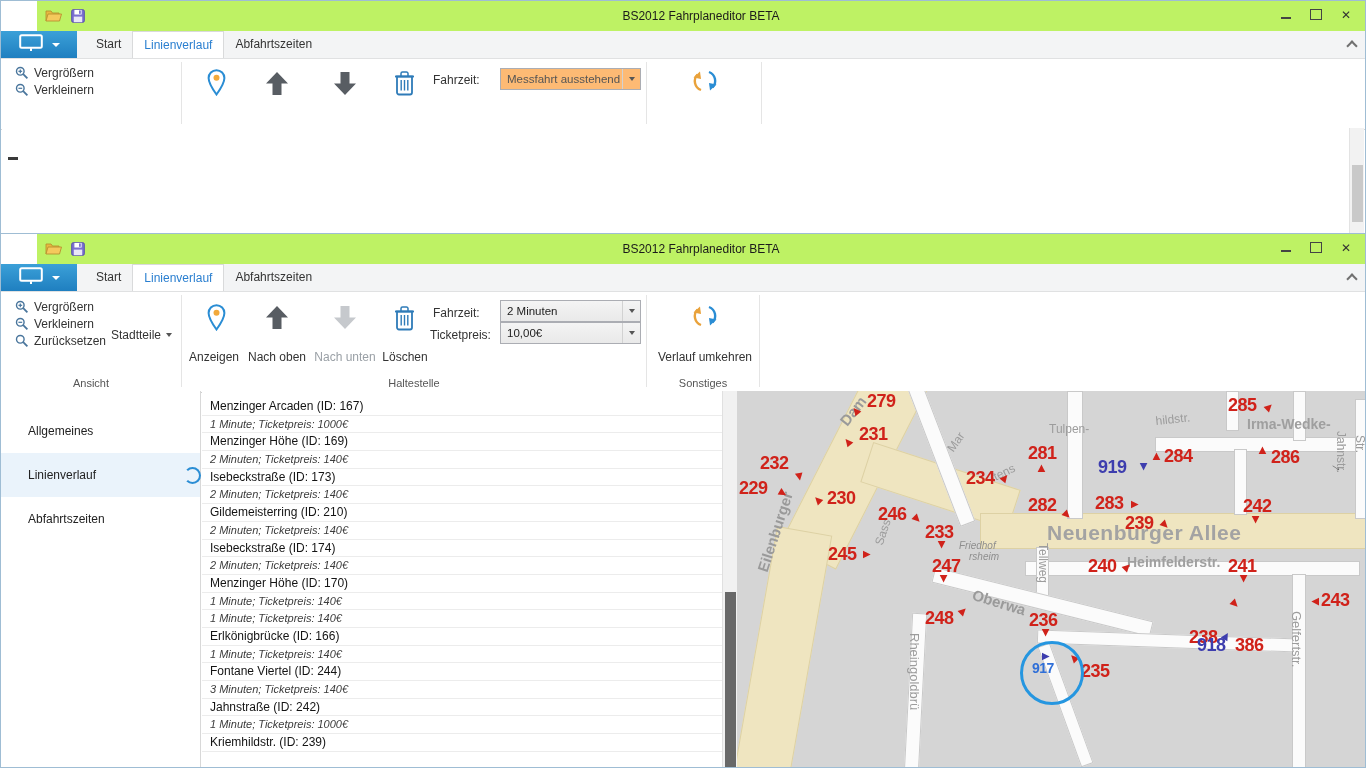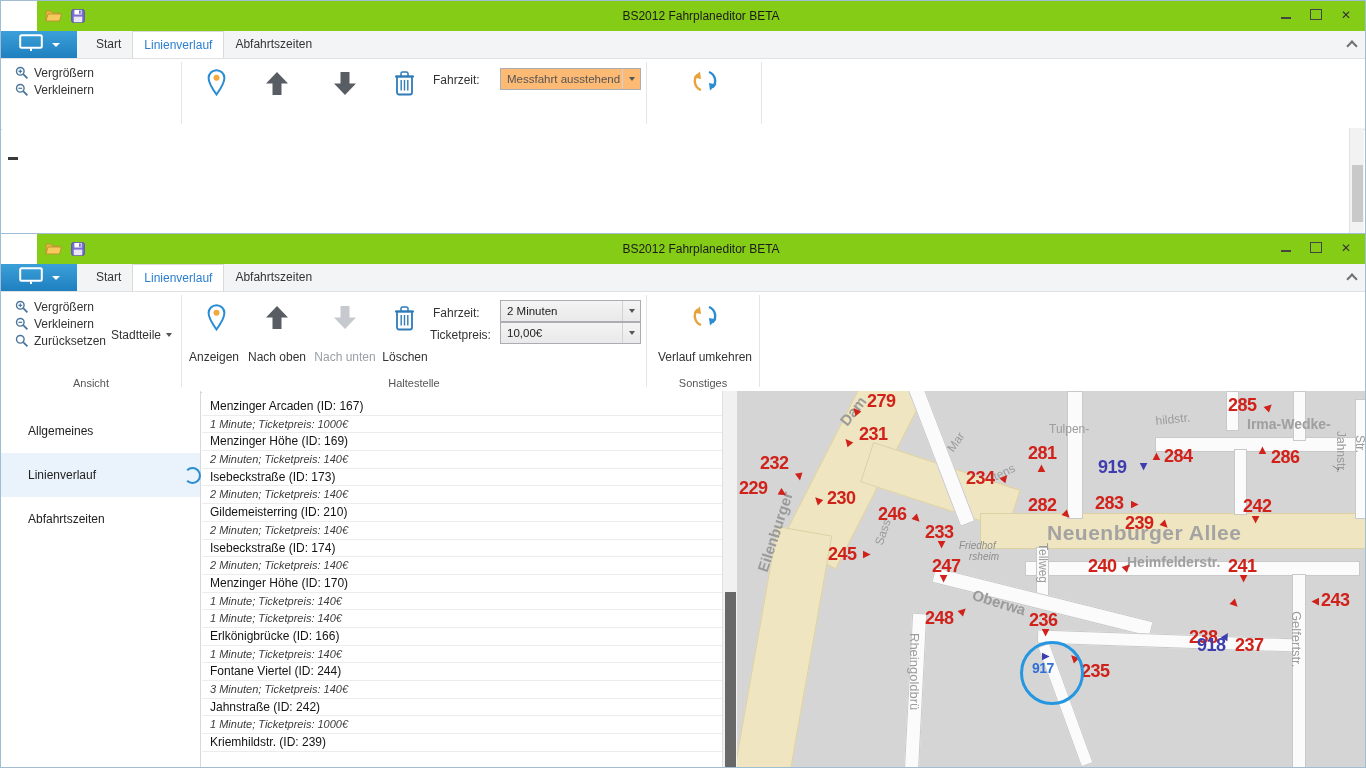--- a/index.html
+++ b/index.html
@@ -1,20 +1,20 @@
 <!DOCTYPE html>
 <html><head>
 <meta charset="utf-8">
 <style>
   html,body{margin:0;padding:0;background:#e8e8e8;}
   .stage{position:relative;width:1366px;height:768px;overflow:hidden;font-family:"Liberation Sans",sans-serif;background:#dfe2e5;}
   .win{position:absolute;left:0;width:1366px;background:#fff;border:1px solid #9fbdd4;box-sizing:border-box;overflow:hidden;}
   .win-top{top:0;height:234px;}
   .win-main{top:233px;height:535px;}
-  .titlebar{position:relative;height:30px;background:#84cc16;margin-left:36px;}
+  .titlebar{position:relative;height:30px;background:#bef264;margin-left:36px;}
   .qat{position:absolute;left:5px;top:4px;display:flex;gap:3px;}
   .qbtn{width:22px;height:21px;display:flex;align-items:center;justify-content:center;}
   .title{position:absolute;left:0;right:0;top:0;height:30px;line-height:30px;text-align:center;font-size:12px;color:#1b1b1b;}
   .winctl{position:absolute;right:4px;top:2px;display:flex;}
   .ctl{width:30px;height:23px;display:flex;align-items:center;justify-content:center;}
   .ic-min{width:10px;height:2px;background:#444;display:block;margin-top:7px;}
   .ic-max{width:10px;height:9px;border:1px solid #444;display:block;}
   .ic-close{font-size:12px;color:#333;font-style:normal;line-height:1;}
   .tabrow{position:relative;height:27px;background:#f3f4f5;border-bottom:1px solid #e0e1e2;display:flex;align-items:stretch;}
   .appbtn{width:76px;background:linear-gradient(#3ba0d8,#1f7fc0);display:flex;align-items:center;justify-content:center;gap:9px;}
@@ -431,21 +431,21 @@
             <span class="mk red" style="left: 141px; top: 114px;">246</span>
             <span class="mk red" style="left: 188px; top: 132px;">233</span>
             <span class="mk red" style="left: 91px; top: 154px;">245</span>
             <span class="mk red" style="left: 195px; top: 166px;">247</span>
             <span class="mk red" style="left: 351px; top: 166px;">240</span>
             <span class="mk red" style="left: 491px; top: 166px;">241</span>
             <span class="mk red" style="left: 452px; top: 194px; margin-top: 43px;">238</span>
             <span class="mk red" style="left: 584px; top: 200px;">243</span>
             <span class="mk red" style="left: 188px; top: 218px;">248</span>
             <span class="mk red" style="left: 292px; top: 220px;">236</span>
-            <span class="mk red" style="left: 498px; top: 245px;">237</span>
+            <span class="mk red" style="left: 498px; top: 245px;">386</span>
             <span class="mk red" style="left: 344px; top: 271px;">235</span>
             <span class="mk blue" style="left: 361px; top: 67px;">919</span>
             <span class="mk blue" style="left: 460px; top: 245px;">918</span>
             <span class="mk b917" style="left: 295px; top: 270px;">917</span>
           </div>
         <span class="selring"></span>
       </div>
     </div>
   </section>
 </div>

